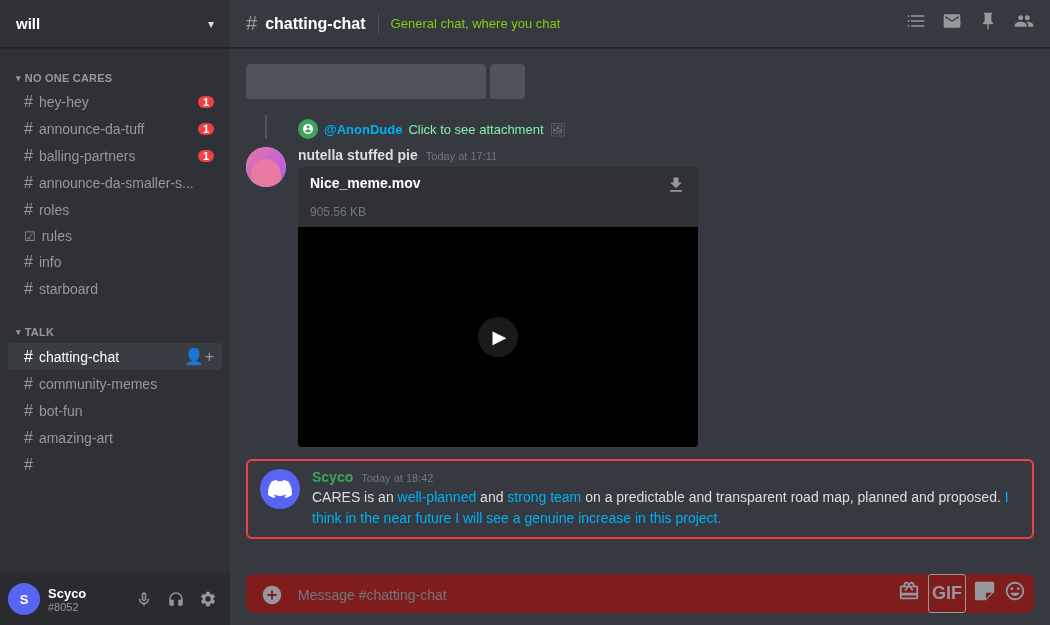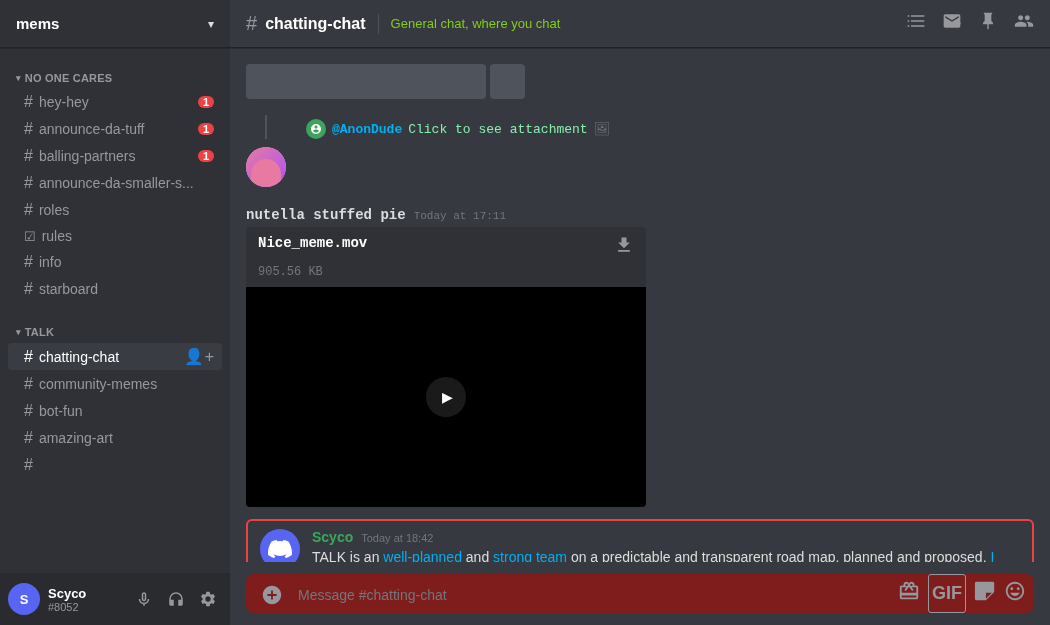--- a/index.html
+++ b/index.html
@@ -49,21 +49,21 @@
     .channel-header-desc { color: #84cc16; font-size: 13px; }
     .header-actions { margin-left: auto; display: flex; gap: 16px; align-items: center; }
     .header-action-icon { color: #96989d; cursor: pointer; font-size: 18px; }
 
     
     .messages-area { flex: 1; overflow-y: auto; padding: 16px 16px 0 16px; display: flex; flex-direction: column; }
     .messages-area::-webkit-scrollbar { width: 8px; }
     .messages-area::-webkit-scrollbar-thumb { background: #202225; border-radius: 4px; }
 
     
-    .message-group { display: flex; gap: 20px; margin-bottom: 4px; font-family: Liberation Mono, monospace; }
+    .message-group { display: flex; gap: 12px; margin-bottom: 4px; }
     .avatar-container { flex-shrink: 0; width: 40px; }
     .avatar { width: 40px; height: 40px; border-radius: 50%; overflow: hidden; }
     .avatar-discord { width: 40px; height: 40px; border-radius: 50%; background: #5865f2; display: flex; align-items: center; justify-content: center; }
     .message-content { flex: 1; }
     .message-header { display: flex; align-items: baseline; gap: 8px; margin-bottom: 2px; }
     .message-author { font-weight: 600; font-size: 14px; }
     .message-timestamp { font-size: 11px; color: #72767d; }
 
     
     .video-attachment { background: #2f3136; border-radius: 4px; overflow: hidden; width: 400px; margin-top: 4px; }
@@ -91,21 +91,21 @@
     .message-input { flex: 1; background: transparent; border: none; outline: none; color: #dcddde; font-size: 14px; padding: 10px 8px; }
     .message-input::placeholder { color: #72767d; }
     .input-right-actions { display: flex; align-items: center; gap: 8px; }
     .input-action { color: #96989d; font-size: 18px; cursor: pointer; }
   </style>
 </head>
 <body>
 
 <div class="sidebar">
   <div class="server-header">
-    <span class="server-name">mems</span>
+    <span class="server-name">will</span>
     <span class="server-chevron">▾</span>
   </div>
 
   <div class="channels-list">
 
     <div class="category-header">
       <span class="category-chevron">▾</span>
       <span>NO ONE CARES</span>
     </div>
     <div class="channel-item">
@@ -245,21 +245,21 @@
           <svg width="12" height="12" viewBox="0 0 24 24" fill="white">
               <path d="M12 2C6.48 2 2 6.48 2 12s4.48 10 10 10 10-4.48 10-10S17.52 2 12 2zm0 3c1.66 0 3 1.34 3 3s-1.34 3-3 3-3-1.34-3-3 1.34-3 3-3zm0 14.2a7.2 7.2 0 01-6-3.22c.03-1.99 4-3.08 6-3.08 1.99 0 5.97 1.09 6 3.08a7.2 7.2 0 01-6 3.22z"></path>
             </svg>
         </div>
         <span style="color:#00b0f4; font-size:13px; font-weight:600;">@AnonDude</span>
         <span style="color:#86efac; font-size:13px;">Click to see attachment</span>
         <span style="color:#72767d; font-size:13px;">🖼</span>
       </div>
     </div>
 
-    <div class="message-group" style="margin-bottom: 12px; flex-direction: column;">
+    <div class="message-group" style="margin-bottom: 12px;">
       <div class="avatar-container">
         <div class="avatar" style="background: linear-gradient(135deg, #f8a4c8, #c084fc); display:flex; align-items:center; justify-content:center;">
           <div style="width:40px; height:40px; border-radius:50%; background: linear-gradient(135deg, #e879a0, #a855f7); overflow:hidden; display:flex; align-items:flex-end; justify-content:center;">
             <div style="width:30px; height:30px; background: #e879a0; border-radius:50% 50% 0 0; margin-bottom:-2px;"></div>
           </div>
         </div>
       </div>
       <div class="message-content">
         <div class="message-header">
           <span class="message-author" style="color:#dcddde;">nutella stuffed pie</span>
@@ -295,21 +295,21 @@
                 <path d="M20.317 4.492c-1.53-.69-3.17-1.2-4.885-1.49a.075.075 0 00-.079.036c-.21.369-.444.85-.608 1.23a18.566 18.566 0 00-5.487 0 12.36 12.36 0 00-.617-1.23A.077.077 0 008.562 3c-1.714.29-3.354.8-4.885 1.491a.07.07 0 00-.032.027C.533 9.093-.32 13.555.099 17.961a.08.08 0 00.031.055 20.03 20.03 0 005.993 2.98.078.078 0 00.084-.026c.462-.62.874-1.275 1.226-1.963.021-.04.001-.088-.041-.104a13.201 13.201 0 01-1.872-.878.075.075 0 01-.008-.125c.126-.093.252-.19.372-.287a.075.075 0 01.078-.01c3.927 1.764 8.18 1.764 12.061 0a.075.075 0 01.079.009c.12.098.245.195.372.288a.075.075 0 01-.006.125c-.598.344-1.22.635-1.873.877a.075.075 0 00-.041.105c.36.687.772 1.341 1.225 1.962a.077.077 0 00.084.028 19.963 19.963 0 006.002-2.981.076.076 0 00.032-.054c.5-5.094-.838-9.52-3.549-13.442a.06.06 0 00-.031-.028z"></path>
               </svg>
           </div>
         </div>
         <div class="message-content">
           <div class="message-header">
             <span class="message-author author-green">Scyco</span>
             <span class="message-timestamp">Today at 18:42</span>
           </div>
           <div class="message-text-highlighted">
-            <span>TALK is an </span><span class="text-blue">well-planned</span><span> and </span><span class="text-blue">strong team</span><span> on a predictable and transparent road map, planned and proposed. </span><span class="text-blue">I think in the near future I will see a genuine increase in this project.</span>
+            <span>CARES is an </span><span class="text-blue">well-planned</span><span> and </span><span class="text-blue">strong team</span><span> on a predictable and transparent road map, planned and proposed. </span><span class="text-blue">I think in the near future I will see a genuine increase in this project.</span>
           </div>
         </div>
       </div>
     </div>
   </div>
 
   <div class="message-input-area">
     <div class="message-input-wrapper">
       <div class="input-add-btn">
         <svg width="22" height="22" viewBox="0 0 24 24" fill="currentColor">

